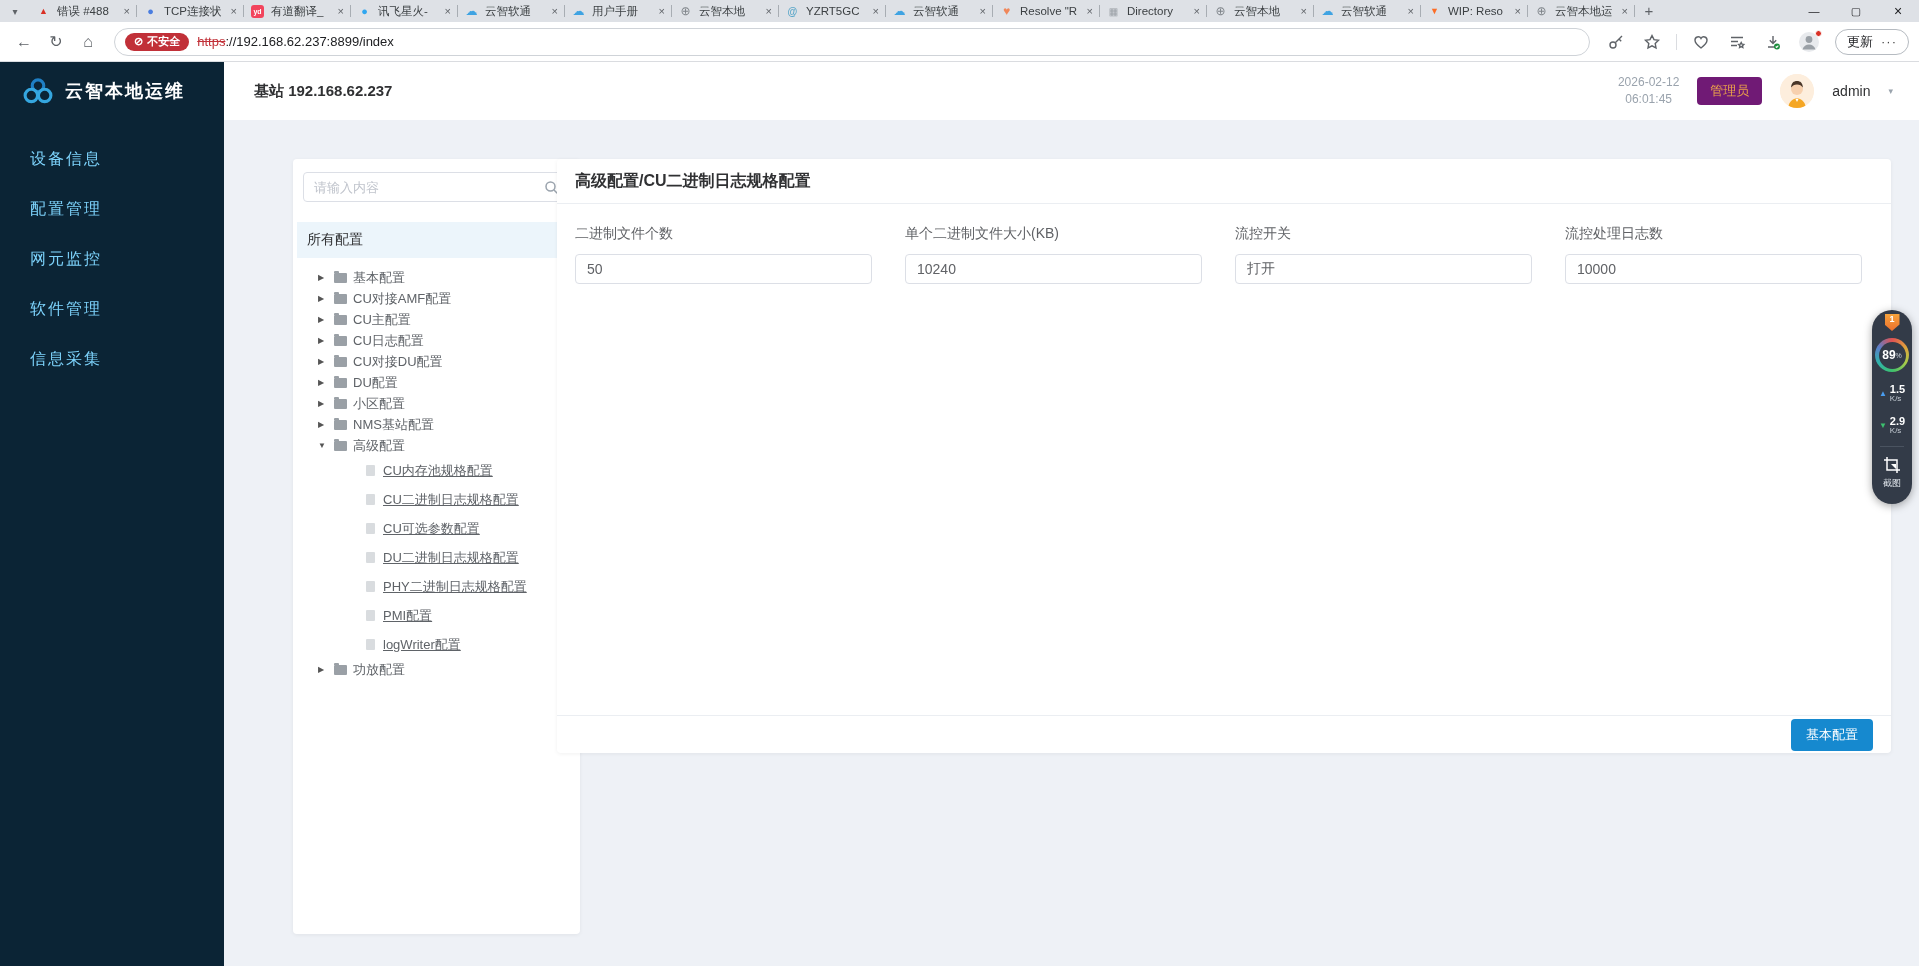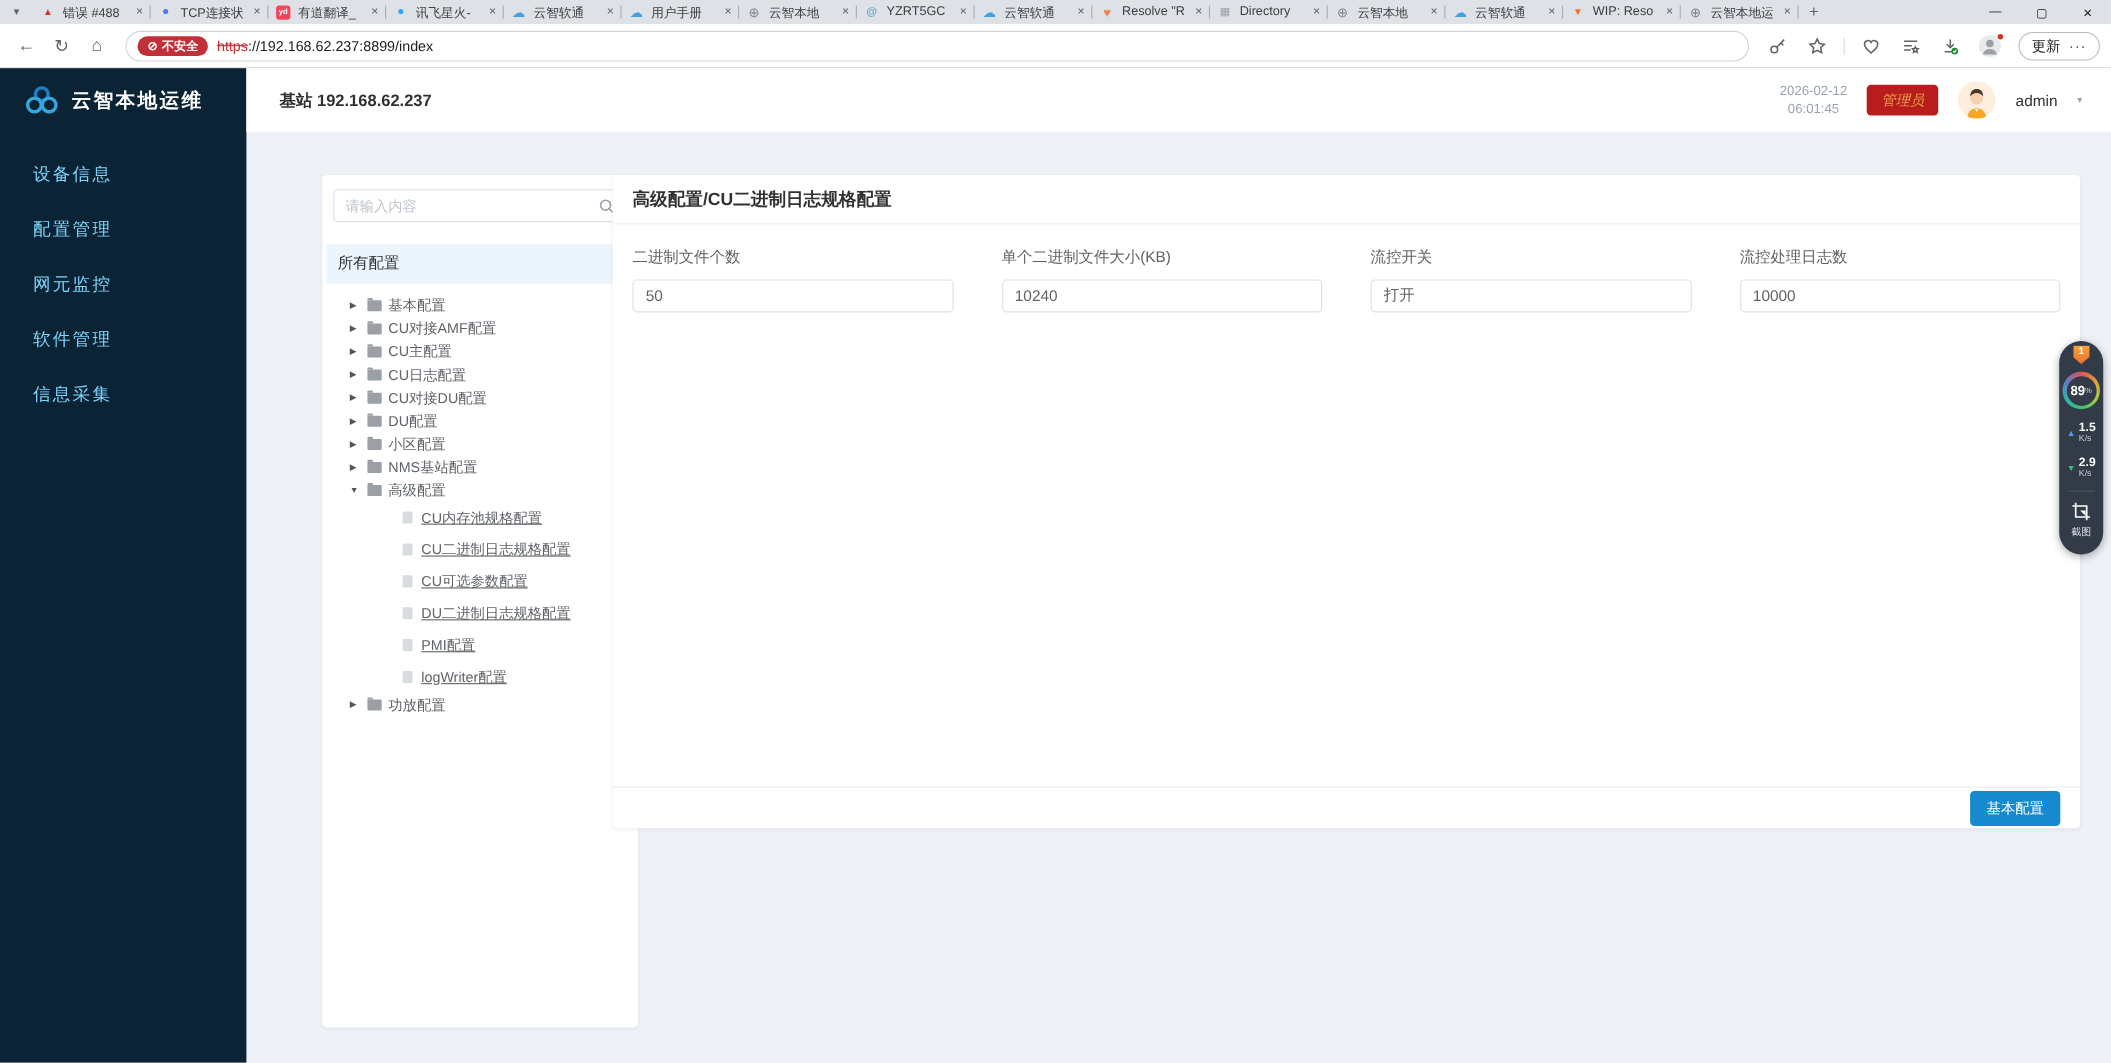--- a/index.html
+++ b/index.html
@@ -41,21 +41,21 @@
   .profile-wrap{position:relative;width:22px;height:22px;}
   .profile-dot{position:absolute;top:-1px;right:-2px;width:7px;height:7px;border-radius:50%;background:#d93025;border:1px solid #fff;}
   .update-pill{border:1px solid #b6bbc1;border-radius:14px;height:26px;display:flex;align-items:center;gap:8px;padding:0 11px;font-size:13px;color:#202124;margin-left:4px;}
   .update-pill .more{color:#444;letter-spacing:1px;}
 
   
   .appheader{position:absolute;top:62px;left:224px;right:0;height:58px;background:#fff;display:flex;align-items:center;padding:0 26px 0 30px;}
   .station{font-size:15px;font-weight:bold;color:#303133;}
   .header-right{margin-left:auto;display:flex;align-items:center;gap:18px;}
   .datetime{text-align:center;font-size:12px;color:#9aa3ad;line-height:1.4;}
-  .role-badge{background:#b91c1c;color:#eba24a;font-size:13px;border-radius:4px;padding:5px 13px;font-style:italic;}
+  .role-badge{background:#701a75;color:#eba24a;font-size:13px;border-radius:4px;padding:5px 13px;}
   .avatar{width:34px;height:34px;border-radius:50%;background:#fdeedd;overflow:hidden;flex:none;}
   .username{font-size:14px;color:#303133;}
   .chev{color:#9aa3ad;font-size:9px;}
 
   
   .sidebar{position:absolute;top:62px;left:0;width:224px;bottom:0;background:#0b2435;}
   .logo{height:58px;display:flex;align-items:center;gap:9px;padding-left:20px;}
   .logo-text{color:#fff;font-size:18px;font-weight:bold;letter-spacing:2px;}
   .menu{padding-top:14px;}
   .menu-item{height:50px;display:flex;align-items:center;padding-left:30px;font-size:16px;color:#7dd3fc;letter-spacing:2px;cursor:pointer;}
@@ -73,21 +73,21 @@
   .caret{width:10px;font-size:8px;color:#555;flex:none;}
   .caret::before{content:"▶";}
   .tree-row[data-expanded="true"] .caret::before{content:"▼";}
   .folder-icon{width:13px;height:10px;background:#9aa0a6;border-radius:1px;position:relative;flex:none;}
   .folder-icon::before{content:"";position:absolute;top:-2px;left:0;width:5px;height:2px;background:#9aa0a6;border-radius:1px 1px 0 0;}
   .doc-icon{width:9px;height:11px;background:#d9dcdf;border-radius:1px;flex:none;}
 
   
   .main-card{position:absolute;left:557px;top:159px;width:1334px;height:594px;background:#fff;border-radius:4px;box-shadow:0 1px 4px rgba(0,0,0,.06);}
   .main-title{height:45px;display:flex;align-items:center;padding:0 18px;font-size:16px;font-weight:bold;color:#303133;border-bottom:1px solid #ebeef2;}
-  .form{display:flex;gap:44px;padding:21px 18px;align-items:flex-end;}
+  .form{display:flex;gap:33px;padding:21px 18px;align-items:flex-end;}
   .field{width:297px;}
   .field-label{font-size:14px;color:#606266;margin-bottom:11px;}
   .field-input{width:100%;height:30px;border:1px solid #dcdfe6;border-radius:4px;padding:0 11px;font-size:14px;color:#606266;outline:none;background:#fff;}
   .main-footer{position:absolute;left:0;right:0;bottom:0;height:38px;border-top:1px solid #ebeef2;display:flex;align-items:center;justify-content:flex-end;padding:0 18px;}
   .submit-btn{background:#1689cf;color:#fff;border:none;border-radius:4px;font-size:13px;padding:7px 15px;cursor:pointer;font-family:inherit;}
 
   
   .monitor{position:absolute;left:1872px;top:310px;width:40px;height:194px;background:#333b48;border-radius:20px;display:flex;flex-direction:column;align-items:center;padding-top:4px;box-shadow:0 2px 8px rgba(0,0,0,.35);z-index:9;}
   .shield{width:15px;height:17px;background:linear-gradient(#f6a33c,#ec6f2d);clip-path:polygon(0 0,100% 0,100% 62%,50% 100%,0 62%);display:flex;align-items:flex-start;justify-content:center;color:#fff;font-size:9px;font-weight:bold;}
   .gauge{margin-top:7px;width:34px;height:34px;border-radius:50%;background:conic-gradient(#e05252,#e0a23c,#a8cc4a,#3cc06e,#2fb3ab,#5b7ec9,#e05252);display:flex;align-items:center;justify-content:center;}
@@ -414,20 +414,25 @@
         <span class="doc-icon"></span>
         <span>CU可选参数配置</span>
       </div>
 
       <div class="tree-row" data-type="leaf" data-expanded="false">
 
         <span class="doc-icon"></span>
         <span>DU二进制日志规格配置</span>
       </div>
 
+      <div class="tree-row" data-type="leaf" data-expanded="false">
+
+        <span class="doc-icon"></span>
+        <span>PHY二进制日志规格配置</span>
+      </div>
 
       <div class="tree-row" data-type="leaf" data-expanded="false">
 
         <span class="doc-icon"></span>
         <span>PMI配置</span>
       </div>
 
       <div class="tree-row" data-type="leaf" data-expanded="false">
 
         <span class="doc-icon"></span>

